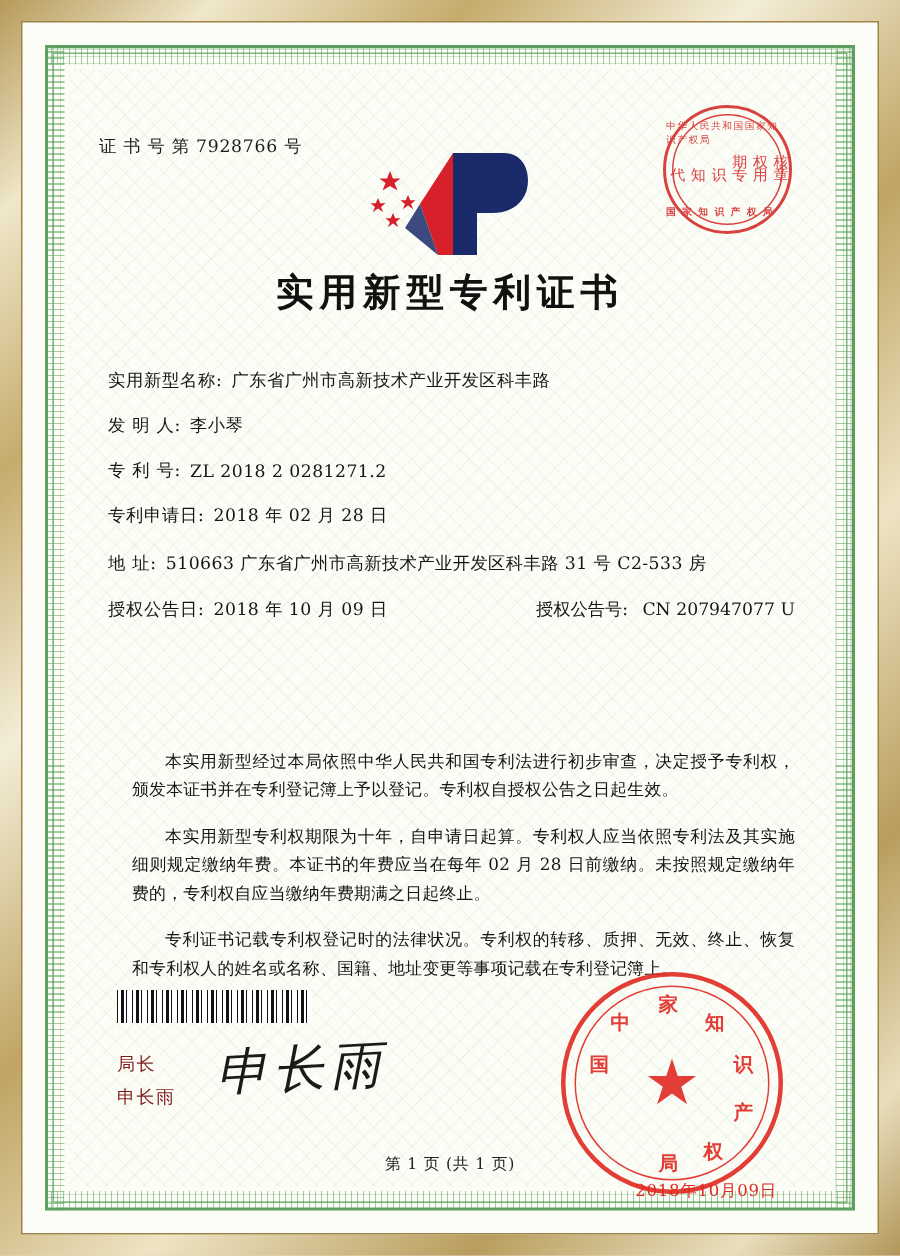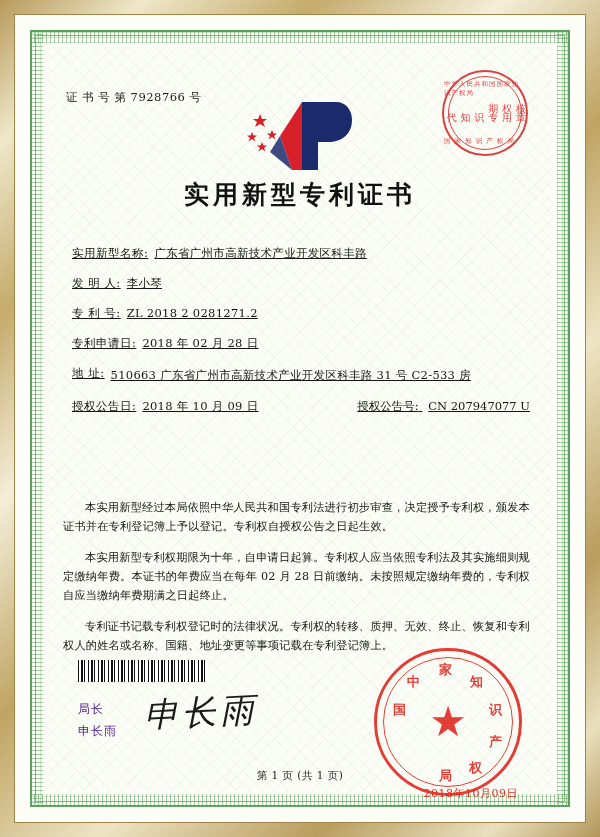--- a/index.html
+++ b/index.html
@@ -151,21 +151,21 @@
     font-family: "DejaVu Serif", "Liberation Serif", serif;
   }
   .top-seal .arc-top, .top-seal .arc-bottom {
     position: absolute;
     left: 0; right: 0;
     font-size: 6.5px;
     letter-spacing: 1px;
     font-family: "DejaVu Serif", "Liberation Serif", serif;
   }
   .top-seal .arc-top { top: 8px; }
-  .top-seal .arc-bottom { bottom: 8px; }
+  .top-seal .arc-bottom { bottom: 8px; font-weight: bold; }
 
   
   .logo {
     position: absolute;
     left: 50%;
     transform: translateX(-50%);
     top: 46px;
     width: 120px;
     height: 78px;
   }
@@ -186,23 +186,22 @@
   .fields {
     position: absolute;
     left: 20px; right: 18px;
     top: 196px;
     font-size: 11.5px;
     color: #151515;
     font-family: "DejaVu Serif", "Liberation Serif", serif;
   }
   .row {
     display: flex;
-    align-items: flex-start;
+    align-items: center;
     margin-bottom: 15px;
-    text-decoration: underline;
   }
   .row .label {
     flex: 0 0 auto;
     white-space: nowrap;
     letter-spacing: 0.5px;
   }
   .row .value {
     flex: 1 1 auto;
     padding-left: 6px;
     letter-spacing: 0.3px;
@@ -215,21 +214,21 @@
   .row .half-right {
     flex: 0 0 auto;
     margin-left: 34px;
     white-space: nowrap;
   }
   .row .half-right .value-inline { padding-left: 6px; }
 
   
   .paragraphs {
     position: absolute;
-    left: 11px; right: 18px;
+    left: 36px; right: 18px;
     top: 448px;
     font-size: 11.2px;
     line-height: 19px;
     color: #151515;
     text-align: justify;
     font-family: "DejaVu Serif", "Liberation Serif", serif;
   }
   .paragraphs p {
     margin: 0 0 12px 0;
     text-indent: 22px;
@@ -250,21 +249,21 @@
         #111 6px, #111 7px, #fff 7px, #fff 10px);
   }
 
   
   .sign-block {
     position: absolute;
     left: 26px;
     top: 648px;
     font-size: 12px;
     line-height: 22px;
-    color: #4c1d95;
+    color: #7f1d1d;
     font-family: "DejaVu Serif", "Liberation Serif", serif;
     letter-spacing: 1px;
   }
   .signature {
     position: absolute;
     left: 92px;
     top: 640px;
     font-size: 34px;
     color: #1a1a1a;
     font-family: "DejaVu Serif", "Liberation Serif", serif;

